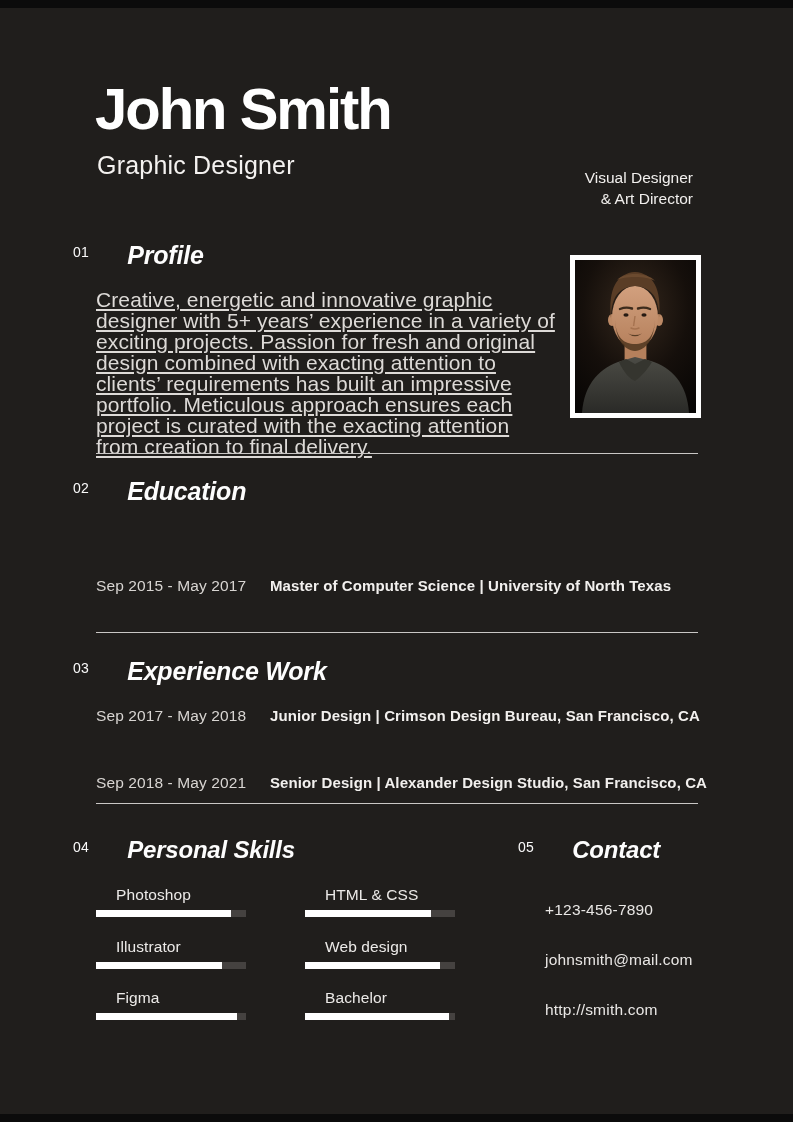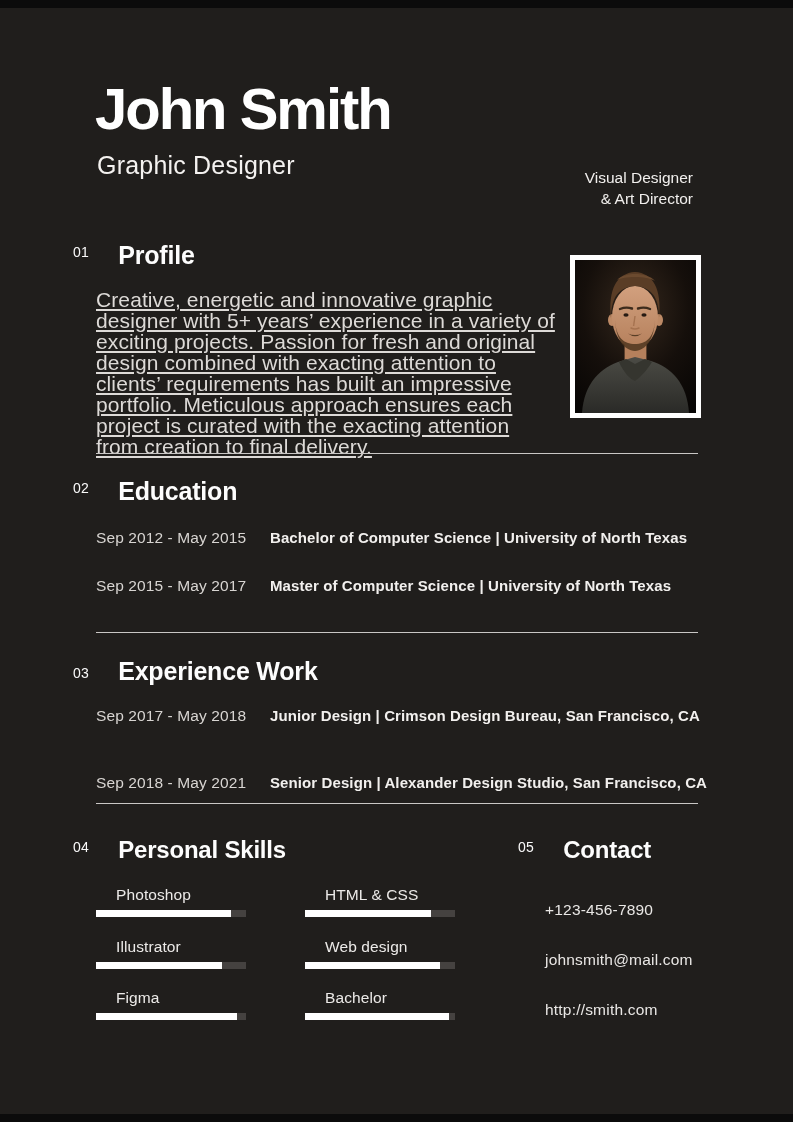--- a/index.html
+++ b/index.html
@@ -30,24 +30,24 @@
     font-size: 25px; font-weight: 400; color: #F4F2F0; letter-spacing: 0.2px;
   }
   .tagline {
     position: absolute; right: 100px; top: 167px;
     text-align: right; font-size: 15.5px; line-height: 21px; color: #F1EFED;
   }
 
   
   .sec-head { position: absolute; display: flex; align-items: flex-start; gap: 20px; }
   .sec-num { font-size: 14px; color: #FAFAFA; padding-top: 3px; letter-spacing: 0.3px; }
-  .sec-title { font-size: 25px; font-weight: 700; color: #FDFDFD; margin-left: 9px; letter-spacing: -0.2px; }
+  .sec-title { font-size: 25px; font-weight: 700; color: #FDFDFD; margin-left: 18px; letter-spacing: -0.2px; font-style: italic; }
   .head-profile    { left: 73px; top: 241px; }
   .head-education  { left: 73px; top: 477px; }
-  .head-experience { left: 73px; top: 657px; align-items: center; }
+  .head-experience { left: 73px; top: 657px; }
   .head-skills     { left: 73px; top: 836px; }
   .head-contact    { left: 518px; top: 836px; }
   .head-skills .sec-title, .head-contact .sec-title { font-size: 24px; }
 
   
   .profile-body {
     position: absolute; left: 96px; top: 289px; width: 460px;
     font-size: 21px; line-height: 21px; color: #DDDAD7; letter-spacing: 0.1px; text-decoration: underline;
   }
   .photo-frame {
@@ -147,24 +147,20 @@
       <path d="M53,73.5 Q60,76.5 67,73.5 Q60,79 53,73.5 Z" fill="#4f361f" opacity="0.9"></path>
     </svg>
   </div>
 
   <div class="divider divider-1"></div>
 
   <div class="sec-head head-education">
     <span class="sec-num">02</span>
     <span class="sec-title">Education</span>
   </div>
-  <div class="entry-row row-edu-0">
-    <span class="entry-dates">Sep 2012 - May 2015</span>
-    <span class="entry-desc">Bachelor of Computer Science | University of North Texas</span>
-  </div>
   <div class="entry-row row-edu-1">
     <span class="entry-dates">Sep 2015 - May 2017</span>
     <span class="entry-desc">Master of Computer Science | University of North Texas</span>
   </div>
 
   <div class="divider divider-2"></div>
 
   <div class="sec-head head-experience">
     <span class="sec-num">03</span>
     <span class="sec-title">Experience Work</span>

